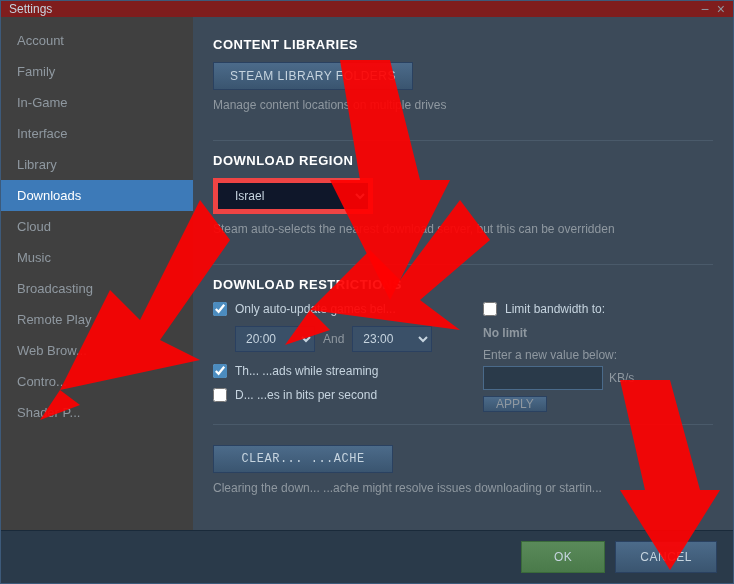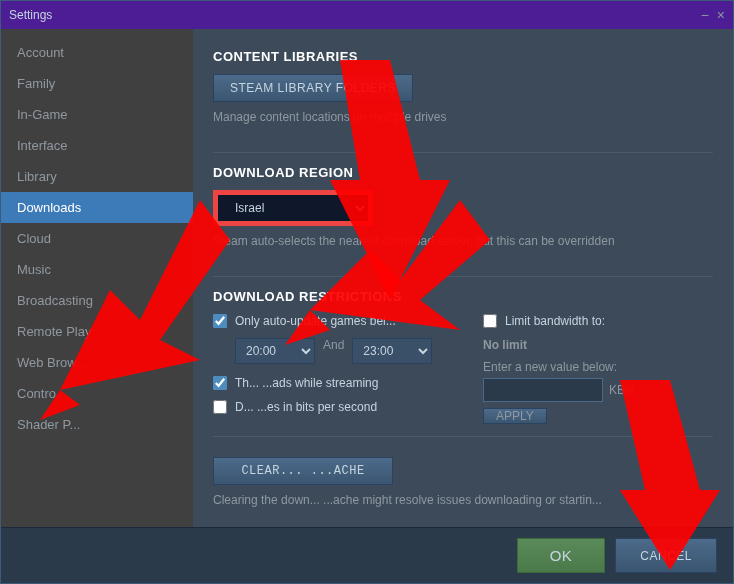--- a/index.html
+++ b/index.html
@@ -17,22 +17,22 @@
     .window {
       width: 734px;
       height: 584px;
       background: #2a3f5f;
       border: 1px solid #3d5a7a;
       display: flex;
       flex-direction: column;
     }
 
     .title-bar {
-      background: #4c1d95;
-      height: 28px;
+      background: #7f1d1d;
+      height: 16px;
       display: flex;
       align-items: center;
       padding: 0 8px;
       justify-content: space-between;
       flex-shrink: 0;
     }
 
     .title-bar-text {
       color: #c6d4df;
       font-size: 12px;
@@ -143,20 +143,21 @@
     }
 
     .checkbox-row input[type="checkbox"] {
       accent-color: #4c8cbf;
       width: 14px;
       height: 14px;
     }
 
     .time-row {
       display: flex;
+      align-items: center;
       gap: 8px;
       margin-left: 22px;
       margin-bottom: 12px;
     }
 
     .time-select {
       background: #3a5068;
       border: 1px solid #2a4060;
       color: #c6d4df;
       padding: 4px 6px;
@@ -222,21 +223,21 @@
       justify-content: flex-end;
       gap: 10px;
       flex-shrink: 0;
     }
 
     .ok-btn {
       background: linear-gradient(to bottom, #5a8a5a, #4a7a4a);
       border: 1px solid #3a6a3a;
       color: #c6d4df;
       padding: 8px 32px;
-      font-size: 15px;
+      font-size: 12px;
       cursor: pointer;
       text-transform: uppercase;
       letter-spacing: 0.5px;
       min-width: 80px;
     }
 
     .cancel-btn {
       background: linear-gradient(to bottom, #4c6b8a, #3a5570);
       border: 1px solid #2a4160;
       color: #c6d4df;

